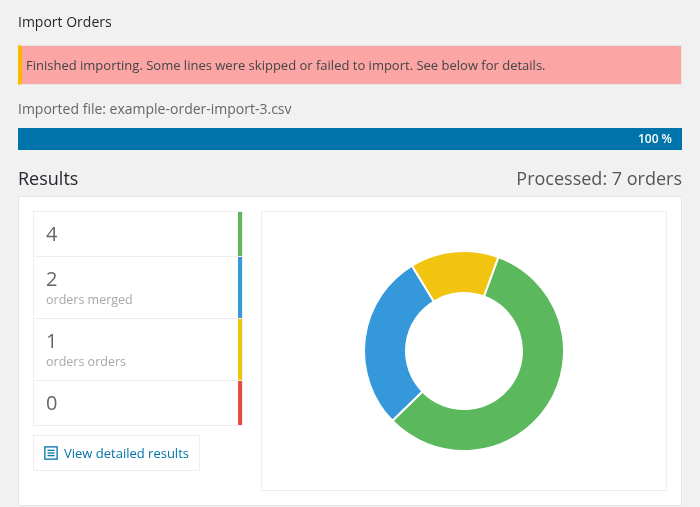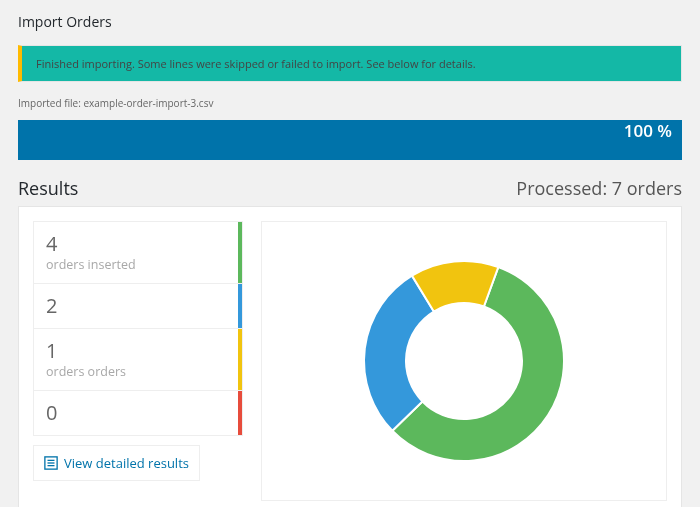--- a/index.html
+++ b/index.html
@@ -11,44 +11,44 @@
     padding: 12px 18px;
     width: 700px;
   }
   h1 {
     font-size: 14px;
     font-weight: 500;
     color: #23282d;
     margin: 0 0 14px 0;
   }
   .notice {
-    background: #14b8a6;
+    background: #fca5a5;
     border: 1px solid #e5e5e5;
     border-left: 4px solid #ffba00;
-    padding: 10px 14px;
-    font-size: 11px;
+    padding: 10px 4px;
+    font-size: 13px;
     color: #444;
     margin-bottom: 14px;
   }
   .imported-file {
-    font-size: 10px;
+    font-size: 14px;
     color: #666;
     margin-bottom: 10px;
   }
   .progress-wrap {
     background: #fff;
     margin-bottom: 16px;
   }
   .progress {
     background: #0073aa;
     color: #fff;
     text-align: right;
-    font-size: 17px;
+    font-size: 12px;
     line-height: 22px;
-    height: 40px;
+    height: 22px;
     padding: 0 10px;
     font-weight: 600;
   }
   .results-row {
     display: flex;
     justify-content: space-between;
     align-items: flex-start;
     margin-bottom: 6px;
   }
   h2 {
@@ -140,24 +140,24 @@
   <h2>Results</h2>
   <div class="processed">Processed: 7 orders</div>
 </div>
 
 <div class="panel">
   <div class="columns">
     <div class="stats-col" id="stats-list">
       
     <div class="stat">
           <div class="stat-num">4</div>
-          <div class="stat-label">orders inserted</div>
           <div class="stat-stripe" style="background:#5cb85c"></div>
         </div><div class="stat">
           <div class="stat-num">2</div>
+          <div class="stat-label">orders merged</div>
           <div class="stat-stripe" style="background:#3498db"></div>
         </div><div class="stat">
           <div class="stat-num">1</div>
           <div class="stat-label">orders orders</div>
           <div class="stat-stripe" style="background:#f1c40f"></div>
         </div><div class="stat">
           <div class="stat-num">0</div>
           <div class="stat-stripe" style="background:#e74c3c"></div>
         </div><div class="view-detailed">
           <span style="display:inline-block;width:14px;height:14px;"><svg viewBox="0 0 16 16" width="14" height="14">

